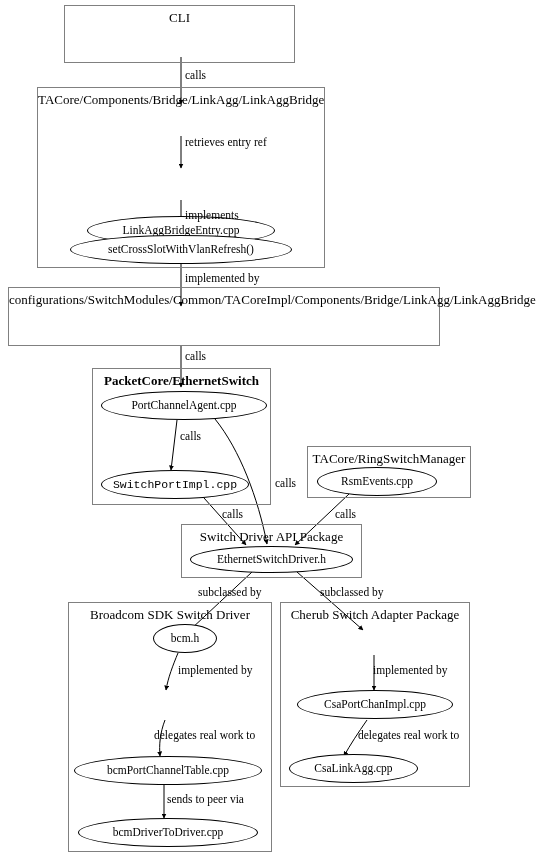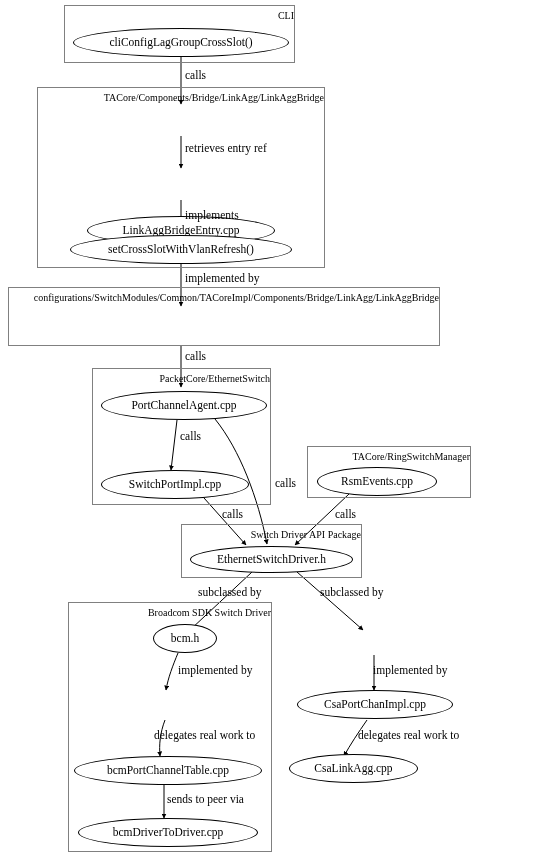--- a/index.html
+++ b/index.html
@@ -26,22 +26,22 @@
   .cluster {
     position: absolute;
     border: 1px solid #808080;
     box-sizing: border-box;
     background: transparent;
   }
   .cluster-label {
     position: absolute;
     left: 0;
     right: 0;
-    text-align: right;
-    font-size: 10px;
+    text-align: center;
+    font-size: 13px;
     color: #000000;
     white-space: nowrap;
   }
   .node {
     position: absolute;
     box-sizing: border-box;
     border: 1px solid #000000;
     border-radius: 50%;
     background: #ffffff;
     display: flex;
@@ -89,45 +89,42 @@
       <path d="M 165,720 C 160,733 159,745 160,756"></path>
       <path d="M 164,785 L 164,818"></path>
       <path d="M 374,655 L 374,690"></path>
       <path d="M 367,720 C 358,733 350,745 344,756"></path>
     </g>
   </svg>
 
   <div class="cluster" style="left:64px; top:5px; width:231px; height:58px;">
     <div class="cluster-label" style="top:4px;">CLI</div>
   </div>
-  <div class="node" style="left:73px; top:28px; width:216px; height:29px;">
-    <span class="node-label">cliConfigLagGroupCrossSlot()</span>
-  </div>
 
   <div class="cluster" style="left:37px; top:87px; width:288px; height:181px;">
     <div class="cluster-label" style="top:4px;">TACore/Components/Bridge/LinkAgg/LinkAggBridge</div>
   </div>
   <div class="node" style="left:87px; top:171px; width:188px; height:29px;margin-top:45px;">
     <span class="node-label">LinkAggBridgeEntry.cpp</span>
   </div>
   <div class="node" style="left:70px; top:235px; width:222px; height:29px;">
     <span class="node-label">setCrossSlotWithVlanRefresh()</span>
   </div>
 
   <div class="cluster" style="left:8px; top:287px; width:432px; height:59px;">
     <div class="cluster-label" style="top:4px;">configurations/SwitchModules/Common/TACoreImpl/Components/Bridge/LinkAgg/LinkAggBridge</div>
   </div>
 
   <div class="cluster" style="left:92px; top:368px; width:179px; height:137px;">
-    <div class="cluster-label" style="top:4px;">PacketCore/EthernetSwitch</div>
+    <div class="cluster-label" style="top:4px;font-weight:bold;">PacketCore/EthernetSwitch</div>
   </div>
   <div class="node" style="left:101px; top:391px; width:166px; height:29px;">
     <span class="node-label">PortChannelAgent.cpp</span>
   </div>
-  <div class="node" style="left:101px; top:470px; width:148px; height:29px;">
+  <div class="node" style="left:101px; top:470px; width:148px; height:29px;font-family:Liberation Mono, monospace;">
     <span class="node-label">SwitchPortImpl.cpp</span>
   </div>
 
   <div class="cluster" style="left:307px; top:446px; width:164px; height:52px;">
     <div class="cluster-label" style="top:4px;">TACore/RingSwitchManager</div>
   </div>
   <div class="node" style="left:317px; top:467px; width:120px; height:29px;">
     <span class="node-label">RsmEvents.cpp</span>
   </div>
 
@@ -144,29 +141,32 @@
   <div class="node" style="left:153px; top:624px; width:64px; height:29px;">
     <span class="node-label">bcm.h</span>
   </div>
   <div class="node" style="left:74px; top:756px; width:188px; height:29px;">
     <span class="node-label">bcmPortChannelTable.cpp</span>
   </div>
   <div class="node" style="left:78px; top:818px; width:180px; height:29px;">
     <span class="node-label">bcmDriverToDriver.cpp</span>
   </div>
 
+  <div class="cluster" style="left:280px; top:602px; width:190px; height:185px;">
+    <div class="cluster-label" style="top:4px;">Cherub Switch Adapter Package</div>
+  </div>
   <div class="node" style="left:297px; top:690px; width:156px; height:29px;">
     <span class="node-label">CsaPortChanImpl.cpp</span>
   </div>
   <div class="node" style="left:289px; top:754px; width:129px; height:29px;">
     <span class="node-label">CsaLinkAgg.cpp</span>
   </div>
 
   <div class="edge-label" style="left:185px; top:69px;">calls</div>
-  <div class="edge-label" style="left:185px; top:142px;">retrieves entry ref</div>
+  <div class="edge-label" style="left:185px; top:136px;">retrieves entry ref</div>
   <div class="edge-label" style="left:185px; top:209px;">implements</div>
   <div class="edge-label" style="left:185px; top:272px;">implemented by</div>
   <div class="edge-label" style="left:185px; top:350px;">calls</div>
   <div class="edge-label" style="left:180px; top:430px;">calls</div>
   <div class="edge-label" style="left:275px; top:477px;">calls</div>
   <div class="edge-label" style="left:222px; top:508px;">calls</div>
   <div class="edge-label" style="left:335px; top:508px;">calls</div>
   <div class="edge-label" style="left:198px; top:586px;">subclassed by</div>
   <div class="edge-label" style="left:320px; top:586px;">subclassed by</div>
   <div class="edge-label" style="left:178px; top:664px;">implemented by</div>

